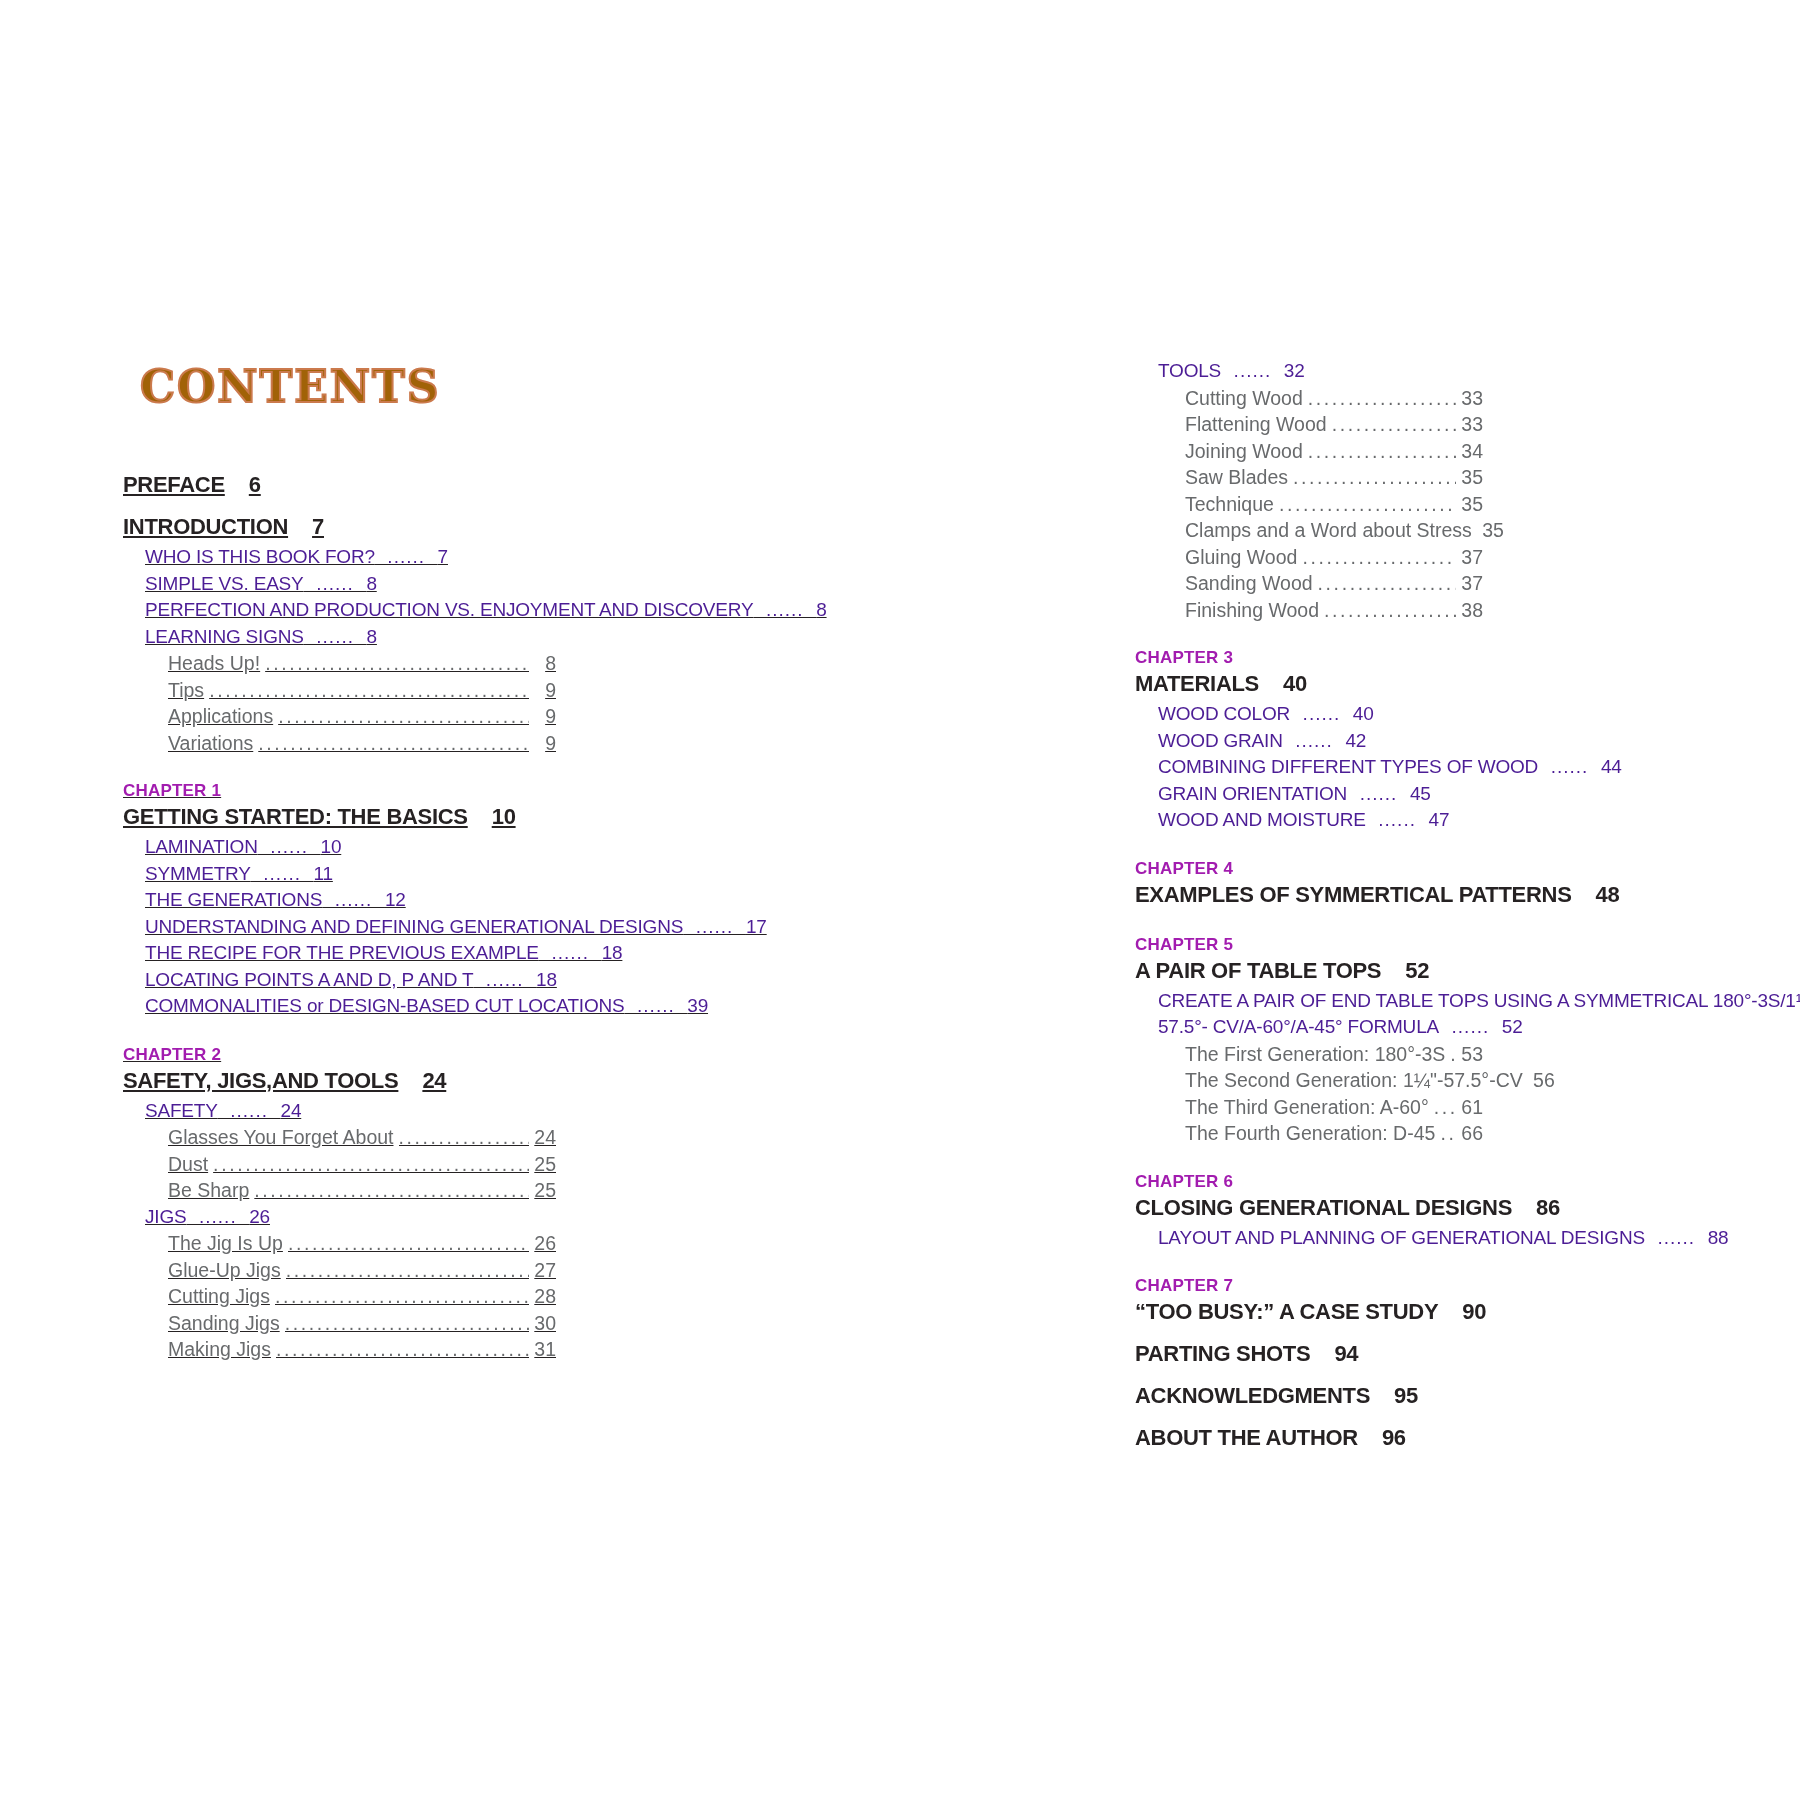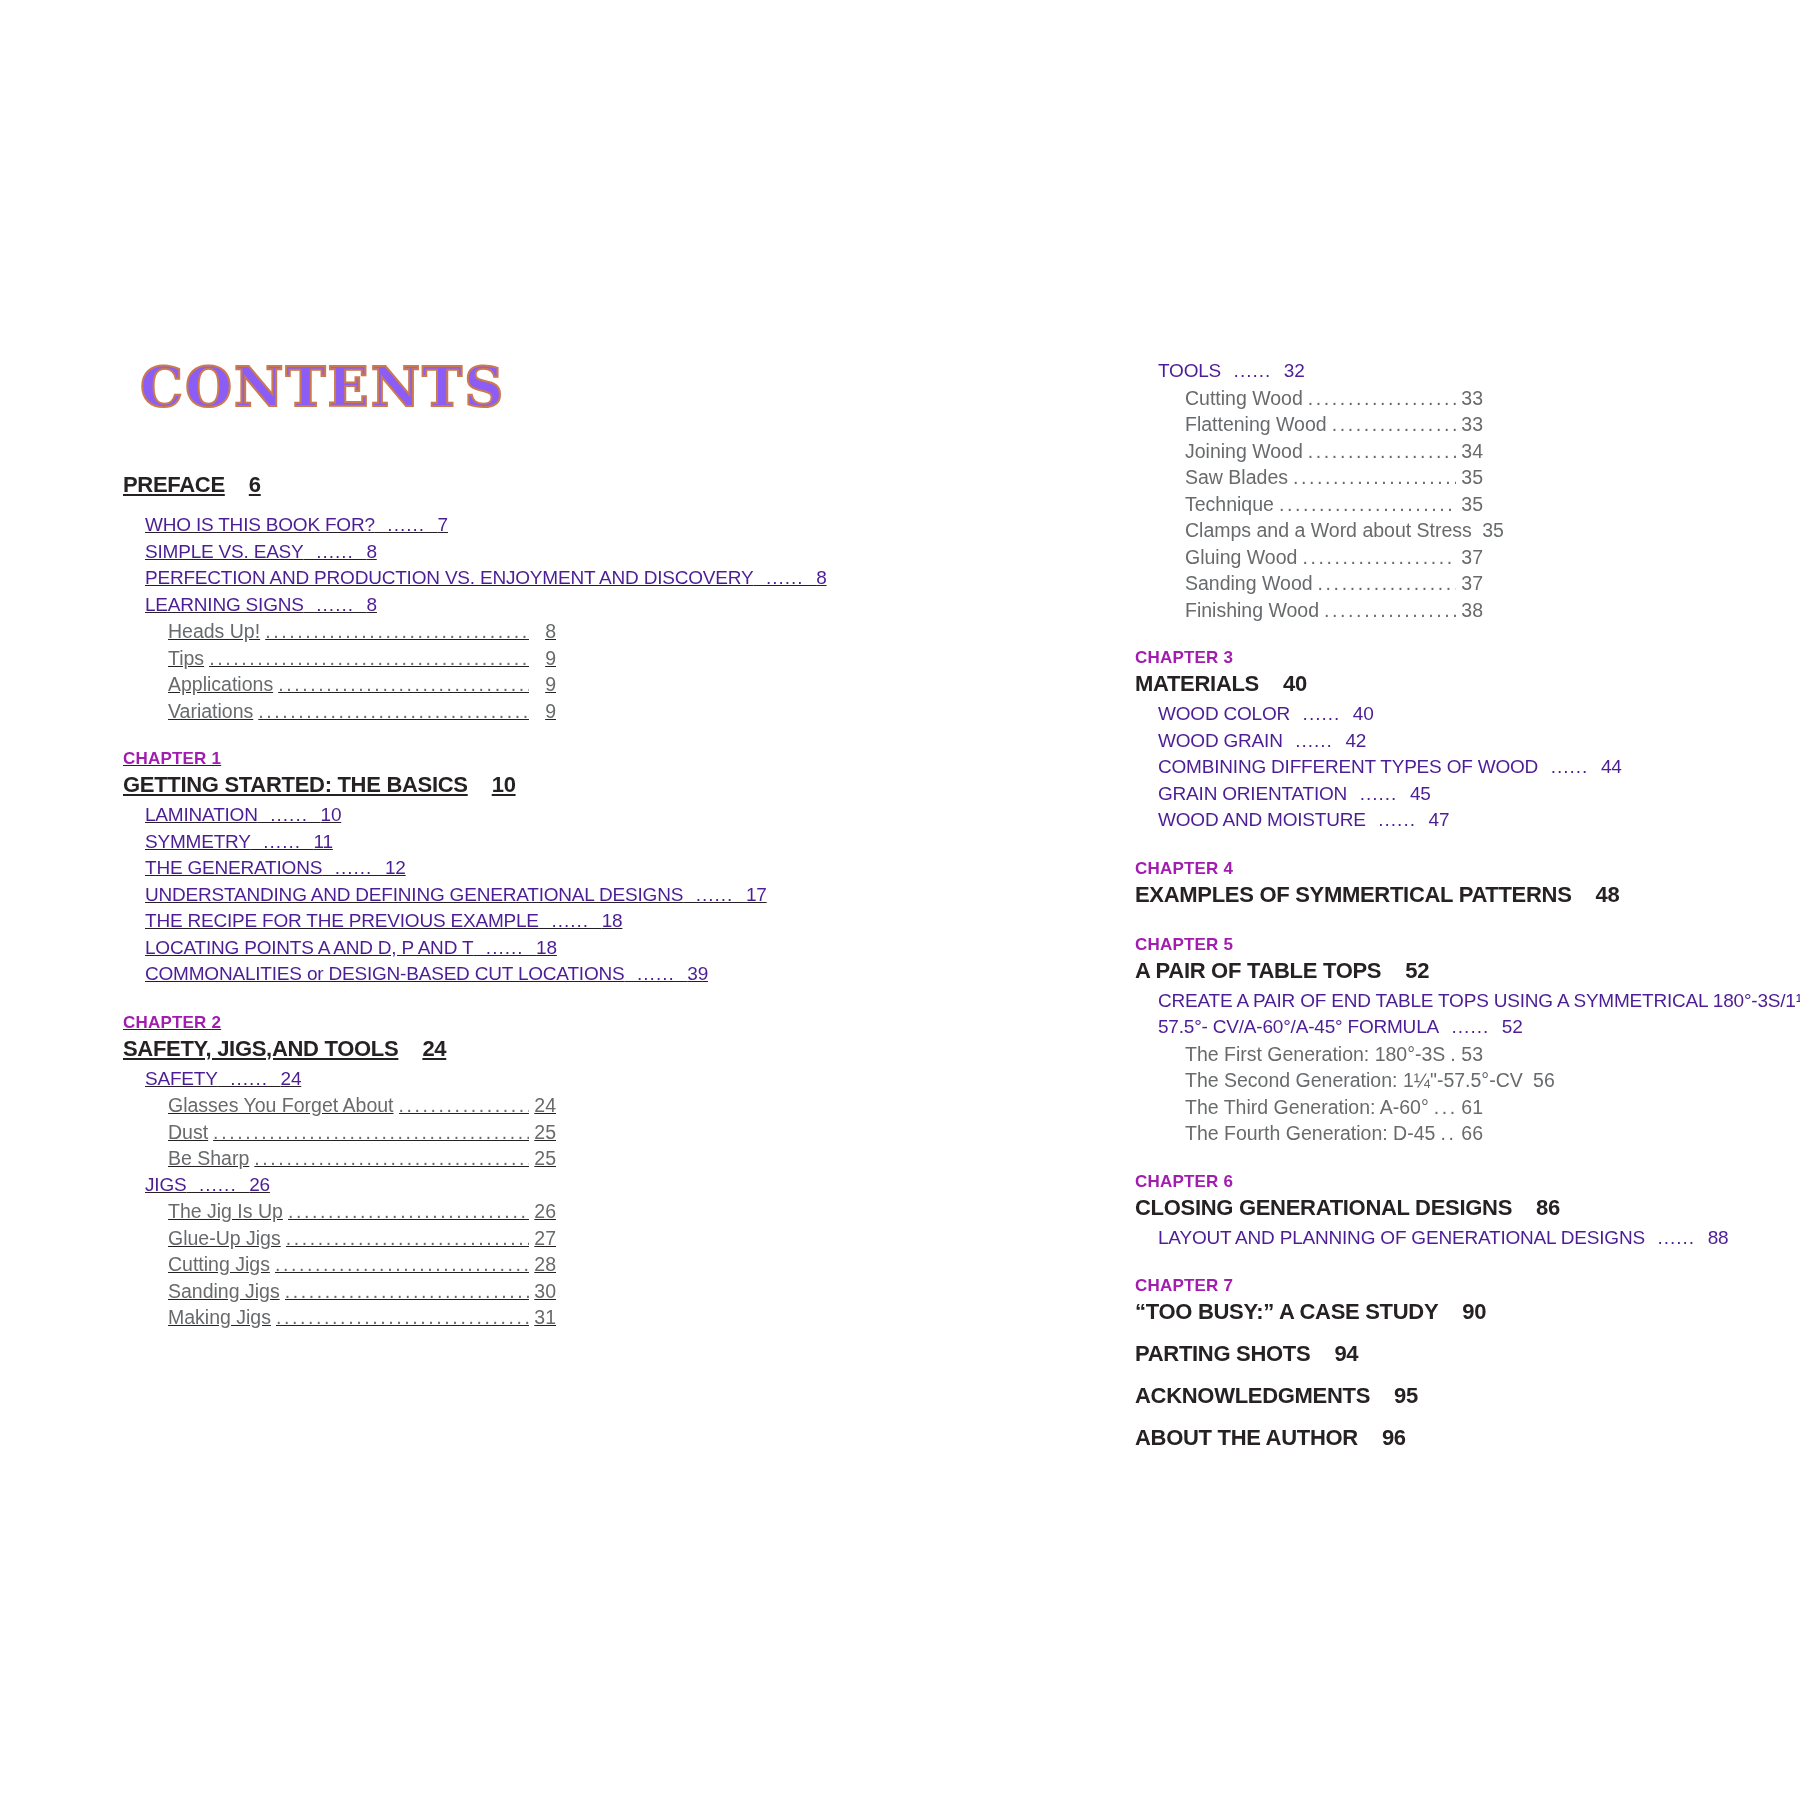--- a/index.html
+++ b/index.html
@@ -14,24 +14,24 @@
   }
   .page { position: absolute; inset: 0; background: #ffffff; }
 
   
   .contents-title {
     position: absolute;
     left: 140px;
     top: 358px;
     font-family: "DejaVu Serif", serif;
     font-weight: 700;
-    font-size: 54px;
+    font-size: 44px;
     line-height: 58px;
     letter-spacing: 2px;
-    color: #8b5cf6;
+    color: #a16207;
     -webkit-text-stroke: 2px #cb7a4d;
     text-shadow: 0 0 1px #cb7a4d;
   }
 
   .col { position: absolute; }
   .col-left  { left: 123px;  top: 470px; width: 650px; text-decoration: underline; }
   .col-right { left: 1135px; top: 358px; width: 540px; }
 
   .toc-block { margin-bottom: 12px; }
 
@@ -92,20 +92,21 @@
 </head>
 <body>
 
 <div class="page">
   <div class="contents-title">CONTENTS</div>
   <div class="col col-left">
       <div class="toc-block">
         <div class="block-title"><span class="t-lbl">PREFACE</span><span class="t-pg">6</span></div>
       </div>
       <div class="toc-block">
+        <div class="block-title"><span class="t-lbl">INTRODUCTION</span><span class="t-pg">7</span></div>
         <div class="row sub"><span class="lbl">WHO IS THIS BOOK FOR?</span><span class="sep"> &nbsp;......&nbsp; </span><span class="pg">7</span></div>
         <div class="row sub"><span class="lbl">SIMPLE VS. EASY</span><span class="sep"> &nbsp;......&nbsp; </span><span class="pg">8</span></div>
         <div class="row sub"><span class="lbl">PERFECTION AND PRODUCTION VS. ENJOYMENT AND DISCOVERY</span><span class="sep"> &nbsp;......&nbsp; </span><span class="pg">8</span></div>
         <div class="row sub"><span class="lbl">LEARNING SIGNS</span><span class="sep"> &nbsp;......&nbsp; </span><span class="pg">8</span></div>
         <div class="row detail">
           <span class="lbl">Heads Up!</span>
           <span class="dotfill"></span>
           <span class="pg">8</span>
         </div>
         <div class="row detail">

